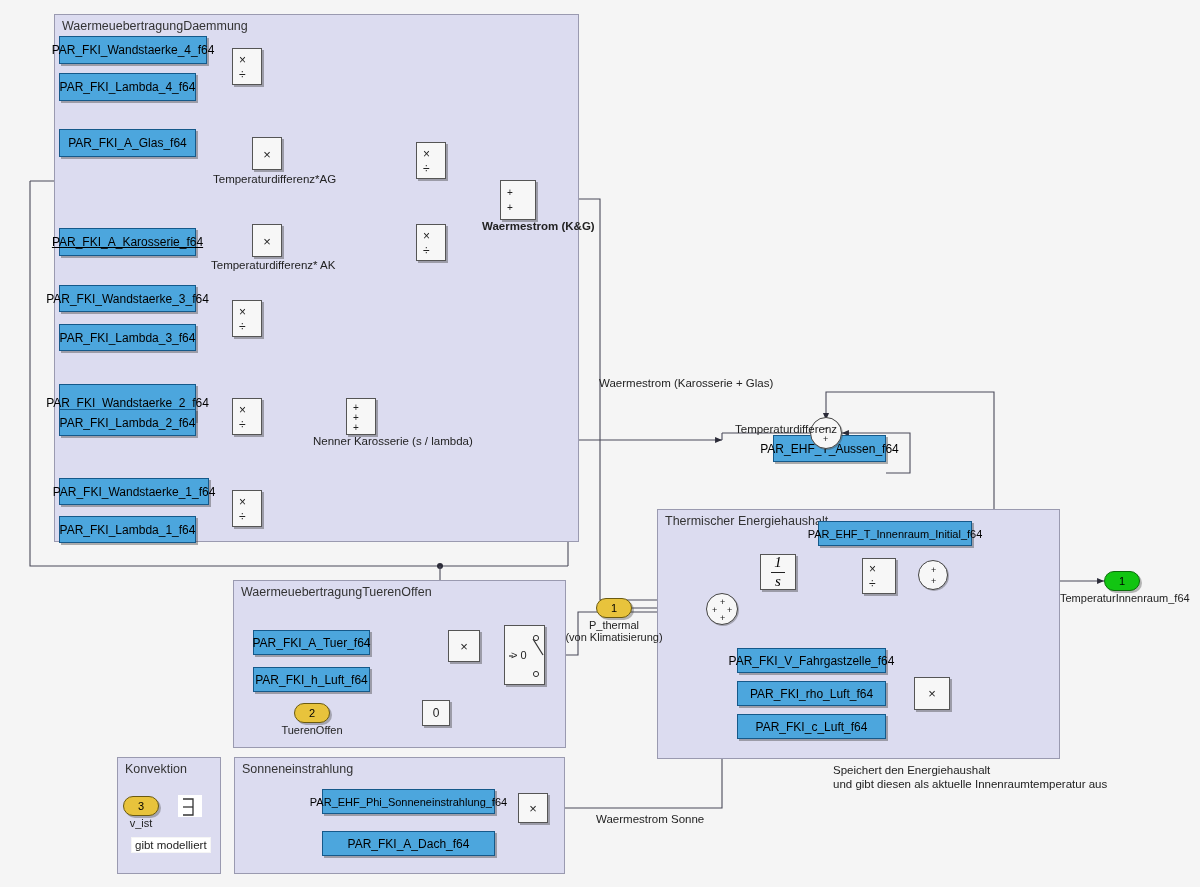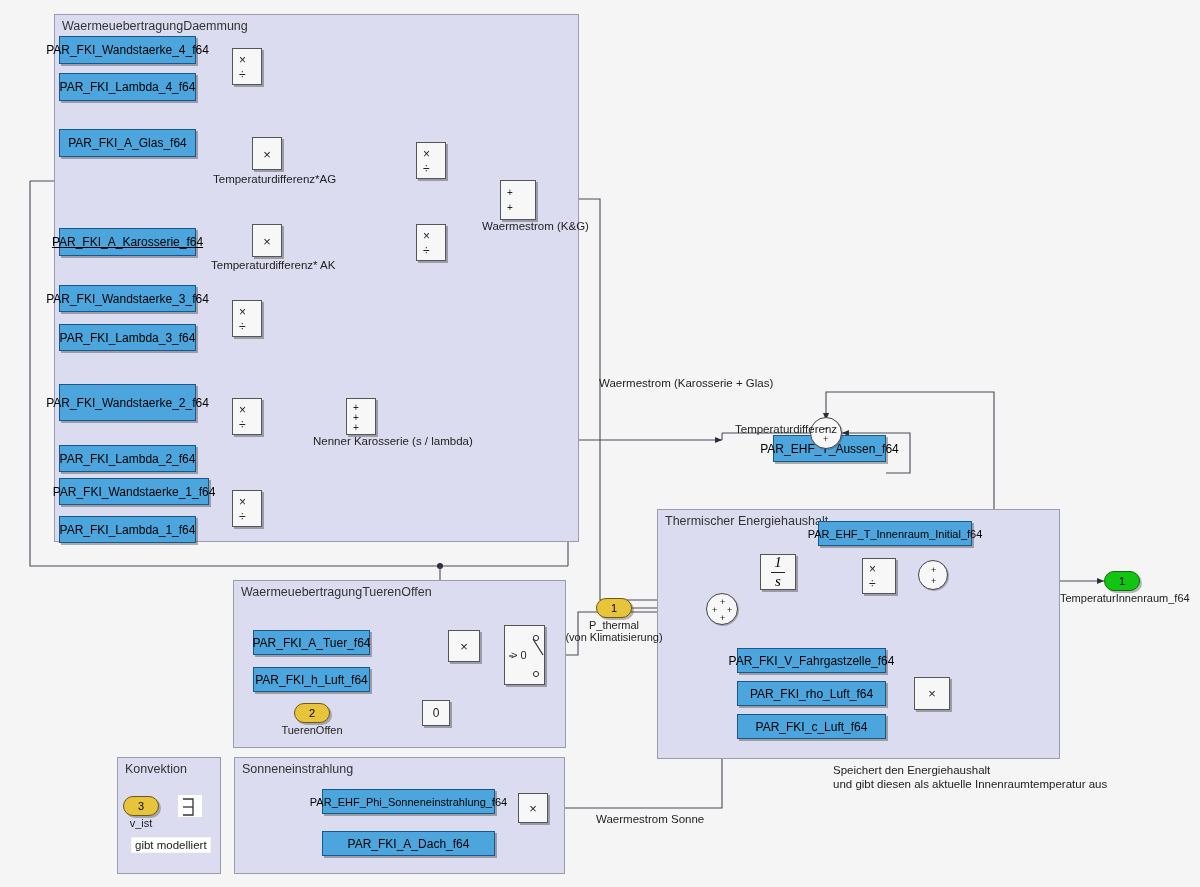--- a/index.html
+++ b/index.html
@@ -232,42 +232,42 @@
   </div>
 
   <div class="subsys" style="left:234px;top:757px;width:331px;height:117px;">
     <div class="subsys-title">Sonneneinstrahlung</div>
   </div>
 
   <div class="subsys" style="left:657px;top:509px;width:403px;height:250px;">
     <div class="subsys-title">Thermischer Energiehaushalt</div>
   </div>
 
-  <div class="parblock" style="left:59px;top:36px;width:137px;height:28px;">
+  <div class="parblock" style="left:59px;top:36px;width:148px;height:28px;">
     <span>PAR_FKI_Wandstaerke_4_f64</span>
   </div>
   <div class="parblock" style="left:59px;top:73px;width:137px;height:28px;">
     <span>PAR_FKI_Lambda_4_f64</span>
   </div>
   <div class="parblock" style="left:59px;top:129px;width:137px;height:28px;">
     <span>PAR_FKI_A_Glas_f64</span>
   </div>
   <div class="parblock" style="left:59px;top:228px;width:137px;height:28px;text-decoration:underline;">
     <span>PAR_FKI_A_Karosserie_f64</span>
   </div>
   <div class="parblock" style="left:59px;top:285px;width:137px;height:27px;">
     <span>PAR_FKI_Wandstaerke_3_f64</span>
   </div>
   <div class="parblock" style="left:59px;top:324px;width:137px;height:27px;">
     <span>PAR_FKI_Lambda_3_f64</span>
   </div>
   <div class="parblock" style="left:59px;top:384px;width:137px;height:37px;">
     <span>PAR_FKI_Wandstaerke_2_f64</span>
   </div>
-  <div class="parblock" style="left:59px;top:445px;width:137px;height:27px;justify-content:center;">
+  <div class="parblock" style="left:59px;top:409px;width:137px;height:27px;justify-content:center;">
     <span>PAR_FKI_Lambda_2_f64</span>
   </div>
   <div class="parblock" style="left:59px;top:478px;width:150px;height:27px;">
     <span>PAR_FKI_Wandstaerke_1_f64</span>
   </div>
   <div class="parblock" style="left:59px;top:516px;width:137px;height:27px;">
     <span>PAR_FKI_Lambda_1_f64</span>
   </div>
 
   <div class="parblock" style="left:773px;top:435px;width:113px;height:27px;">
@@ -424,21 +424,21 @@
     </svg>
   </div>
 
   <div class="outport" style="left:1104px;top:571px;width:36px;height:20px;">
     <span>1</span>
   </div>
   <div class="portlabel" style="left:1060px;top:592px;width:126px;">TemperaturInnenraum_f64</div>
 
   <div class="annot" style="left:213px;top:172px;">Temperaturdifferenz*AG</div>
   <div class="annot" style="left:211px;top:258px;">Temperaturdifferenz* AK</div>
-  <div class="annot" style="left:482px;top:219px;">Waermestrom (K&amp;G)</div>
+  <div class="annot" style="left:482px;top:219px;font-weight:bold;">Waermestrom (K&amp;G)</div>
   <div class="annot" style="left:299px;top:434px;padding-left:14px;">Nenner Karosserie (s / lambda)</div>
   <div class="annot" style="left:599px;top:376px;">Waermestrom (Karosserie + Glas)</div>
   <div class="annot" style="left:735px;top:422px;">Temperaturdifferenz</div>
   <div class="annot" style="left:596px;top:812px;">Waermestrom Sonne</div>
   <div class="annot-box" style="left:131px;top:837px;">gibt modelliert</div>
   <div class="annot" style="left:833px;top:763px;">
     <div>Speichert den Energiehaushalt</div>
     <div>und gibt diesen als aktuelle Innenraumtemperatur aus</div>
   </div>
 

